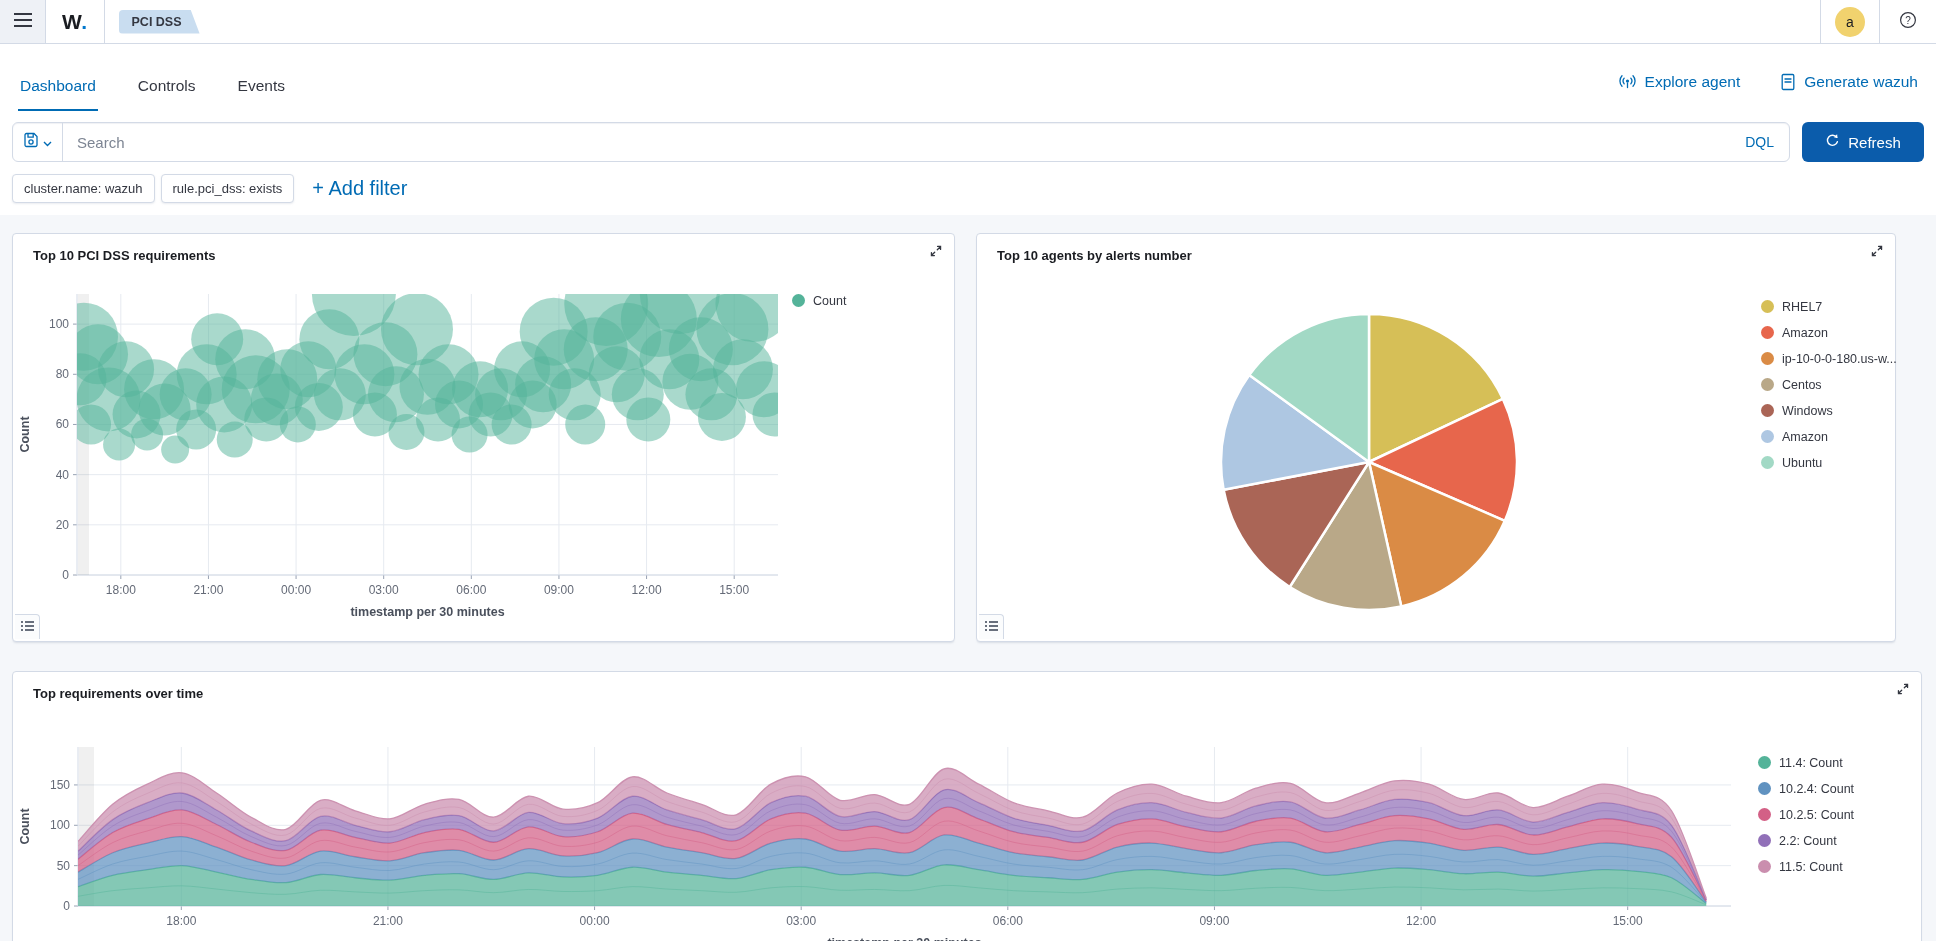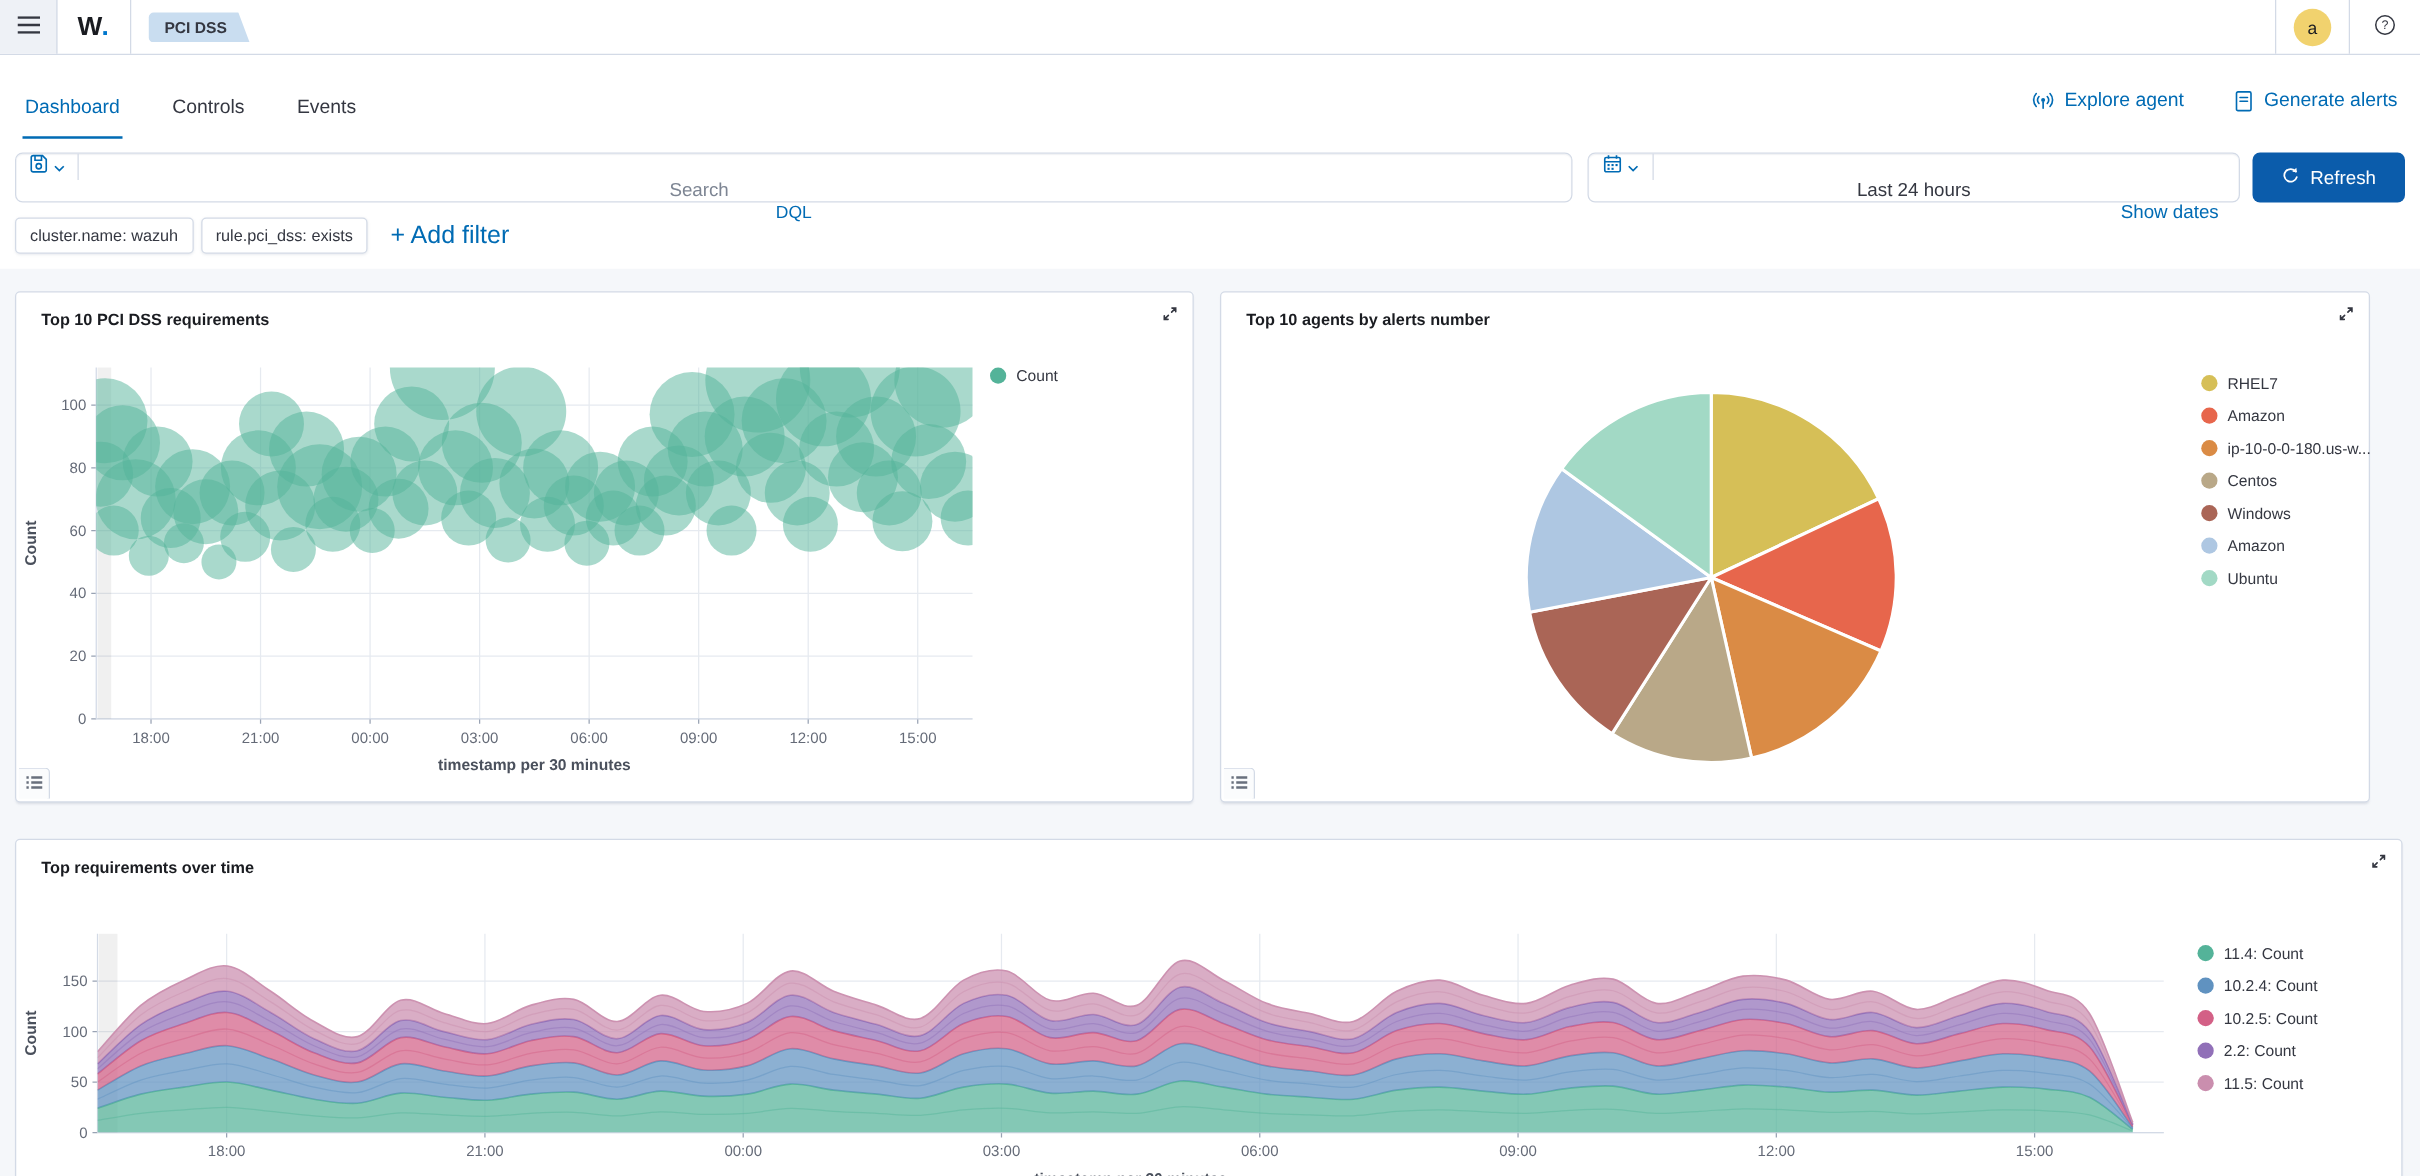--- a/index.html
+++ b/index.html
@@ -29,21 +29,21 @@
   .tabs { position:absolute; top:44px; left:0; right:0; height:67px; display:flex;
           align-items:flex-end; padding:0 18px; background:#fff; }
   .tab { padding:0 2px 16px; margin-right:38px; font-size:15.5px; color:#343741; cursor:pointer; }
   .tab.active { color:#006BB4; padding-bottom:14px; border-bottom:2px solid #006BB4; }
   .tab-actions { margin-left:auto; display:flex; align-items:center; gap:40px; padding-bottom:16px; }
   .action-link { display:flex; align-items:flex-start; gap:8px; color:#006BB4; font-size:15.5px; cursor:pointer; }
 
   
   .search-row { position:absolute; top:122px; left:12px; right:12px; height:40px; display:flex; }
   .boxed { border:1px solid #d3dae6; border-radius:6px; background:#fff;
-           box-shadow:inset 0 1px 1px rgba(152,162,179,.15);flex-direction:column; }
+           box-shadow:inset 0 1px 1px rgba(152,162,179,.15); }
   .search-box { flex:1; display:flex; align-items:center; margin-right:12px; }
   .save-seg { width:50px; align-self:stretch; display:flex; align-items:center; justify-content:center;
               gap:4px; border-right:1px solid #d3dae6; cursor:pointer; }
   .search-input { flex:1; border:none; outline:none; font-size:15px; padding:0 14px;
                   font-family:"Liberation Sans", sans-serif; color:#343741; background:transparent; }
   .search-input::placeholder { color:#7d8593; }
   .dql { padding:0 15px; color:#006BB4; font-size:14px; cursor:pointer; }
   .date-box { width:522px; display:flex; align-items:center; margin-right:10px; }
   .cal-seg { width:52px; align-self:stretch; display:flex; align-items:center; justify-content:center;
              gap:4px; border-right:1px solid #d3dae6; cursor:pointer; }
@@ -139,21 +139,21 @@
         </span>
         <span>Explore agent</span>
       </div>
       <div class="action-link">
         <span>
           <svg width="16" height="18" viewBox="0 0 16 18" fill="none" stroke="#006BB4" stroke-width="1.3">
             <rect x="2.2" y="1.5" width="11.6" height="15" rx="1.2"></rect>
             <path d="M5 6 H11 M5 9 H11" stroke-linecap="round"></path>
           </svg>
         </span>
-        <span>Generate alerts</span>
+        <span>Generate wazuh</span>
       </div>
     </div>
   </nav>
 
   <div class="search-row">
     <div class="search-box boxed">
       <div class="save-seg">
         <span>
           <svg width="16" height="16" viewBox="0 0 16 16" fill="none" stroke="#006BB4" stroke-width="1.3">
             <path d="M2 3 a1.5 1.5 0 0 1 1.5-1.5 H11 L14 4.5 V13 a1.5 1.5 0 0 1 -1.5 1.5 H3.5 A1.5 1.5 0 0 1 2 13 Z"></path>
@@ -162,44 +162,20 @@
           </svg>
         </span>
         <span>
           <svg width="9" height="6" viewBox="0 0 9 6" fill="none" stroke="#006BB4" stroke-width="1.4">
               <path d="M1 1 L4.5 4.5 L8 1"></path>
             </svg>
         </span>
       </div>
       <input class="search-input" type="text" placeholder="Search" style="">
       <span class="dql">DQL</span>
-    </div>
-    <div class="date-box boxed">
-      <div class="cal-seg">
-        <span>
-          <svg width="16" height="16" viewBox="0 0 16 16" fill="none" stroke="#006BB4" stroke-width="1.3">
-            <rect x="1.8" y="3" width="12.4" height="11.4" rx="1.2"></rect>
-            <path d="M4.8 1.2 V4 M11.2 1.2 V4 M1.8 6.4 H14.2"></path>
-            <g fill="#006BB4" stroke="none">
-                <rect x="4" y="8.2" width="1.7" height="1.7"></rect>
-                <rect x="7.2" y="8.2" width="1.7" height="1.7"></rect>
-                <rect x="10.4" y="8.2" width="1.7" height="1.7"></rect>
-                <rect x="4" y="11.2" width="1.7" height="1.7"></rect>
-                <rect x="7.2" y="11.2" width="1.7" height="1.7"></rect>
-              </g>
-          </svg>
-        </span>
-        <span>
-          <svg width="9" height="6" viewBox="0 0 9 6" fill="none" stroke="#006BB4" stroke-width="1.4">
-              <path d="M1 1 L4.5 4.5 L8 1"></path>
-            </svg>
-        </span>
-      </div>
-      <span class="date-text">Last 24 hours</span>
-      <span class="show-dates">Show dates</span>
     </div>
     <button class="refresh-btn">
       <span>
         <svg width="15" height="15" viewBox="0 0 16 16" fill="none">
           <path d="M13.2 9.3 A5.4 5.4 0 1 1 12.4 4.6" stroke="#fff" stroke-width="1.5" stroke-linecap="round"></path>
           <path d="M12.9 1.2 L13.4 5.2 L9.4 4.6 Z" fill="#fff"></path>
         </svg>
       </span>
       <span>Refresh</span>
     </button>

